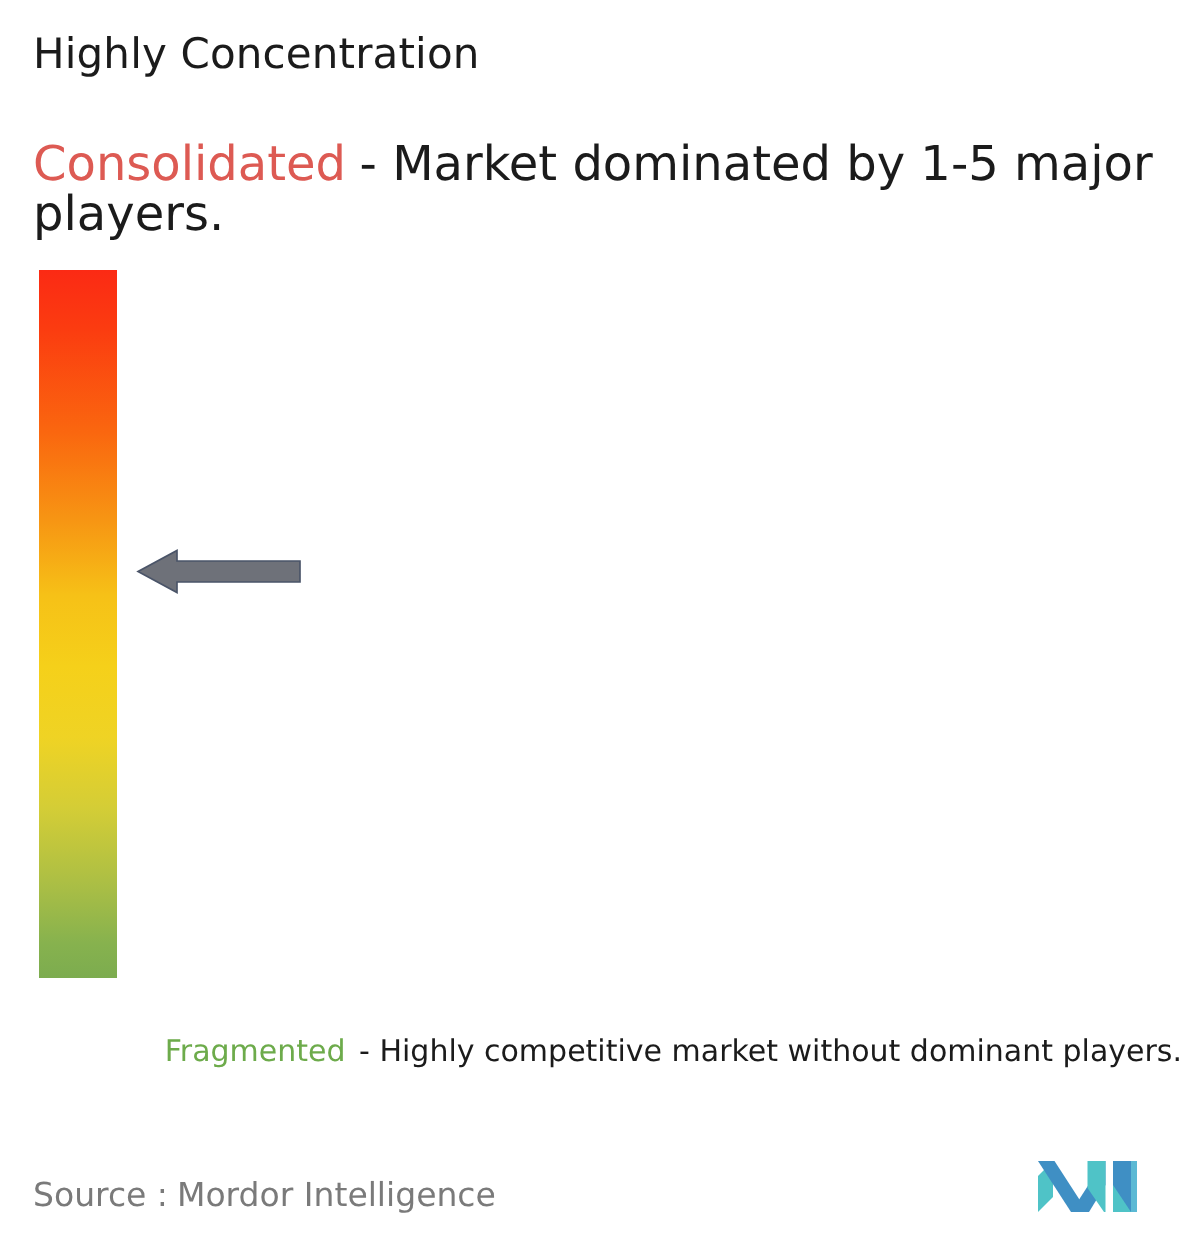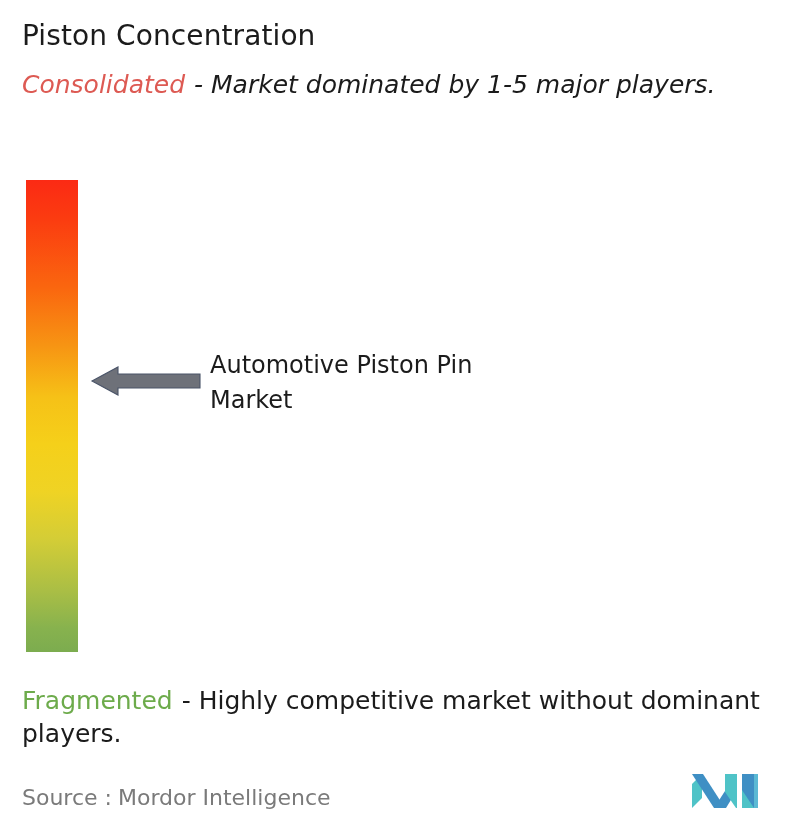--- a/index.html
+++ b/index.html
@@ -33,37 +33,37 @@
     font-weight: 400;
     color: #1b1b1b;
     letter-spacing: 0.1px;
     white-space: nowrap;
   }
 
   
   .caption-top {
     position: absolute;
     left: 22px;
-    top: 68px;
+    top: 93px;
     width: 752px;
-    font-size: 25px;
+    font-size: 32px;
     line-height: 33px;
     font-weight: 400;
     color: #1b1b1b;
-    font-style: italic;
   }
   .caption-bottom {
     position: absolute;
     left: 22px;
     top: 684px;
     width: 766px;
-    font-size: 25px;
+    font-size: 20px;
     line-height: 33px;
     font-weight: 400;
     color: #1b1b1b;
+    text-align: right;
   }
   .kw-consolidated {
     color: #dd5a53;
   }
   .kw-fragmented {
     color: #6dab4b;
   }
   .kw-gap {
     display: inline-block;
     width: 9px;
@@ -147,36 +147,32 @@
     display: block;
     width: 74px;
     height: 44px;
   }
 </style>
 </head>
 <body>
 
 <div id="infographic">
 
-  <div class="page-title">Piston Concentration</div>
+  <div class="page-title">Highly Concentration</div>
 
   <div class="caption-top"><span class="kw-consolidated">Consolidated</span><span class="kw-gap"></span><span>- Market dominated by 1-5 major players.</span></div>
 
   <div class="scale-bar"></div>
 
   <div class="pointer-arrow">
     <svg viewBox="0 0 114 38" xmlns="http://www.w3.org/2000/svg">
       <polygon points="4,19 30,5 30,12 112,12 112,26 30,26 30,33" fill="#6e7179" stroke="#4a5468" stroke-width="1.1" stroke-linejoin="miter"></polygon>
     </svg>
   </div>
 
-  <div class="callout-label">
-    <span class="ln">Automotive Piston Pin</span>
-    <span class="ln">Market</span>
-  </div>
 
   <div class="caption-bottom"><span class="kw-fragmented">Fragmented</span><span class="kw-gap"></span><span>- Highly competitive market without dominant players.</span></div>
 
   <div class="source-note"><span>Source :</span><span class="src-gap"></span><span>Mordor Intelligence</span></div>
 
   <div class="brand-logo">
     <svg viewBox="0 0 74 44" xmlns="http://www.w3.org/2000/svg">
 
       <polygon points="0,38 0,14 10,4 10,28" fill="#4fc3c7"></polygon>
 

